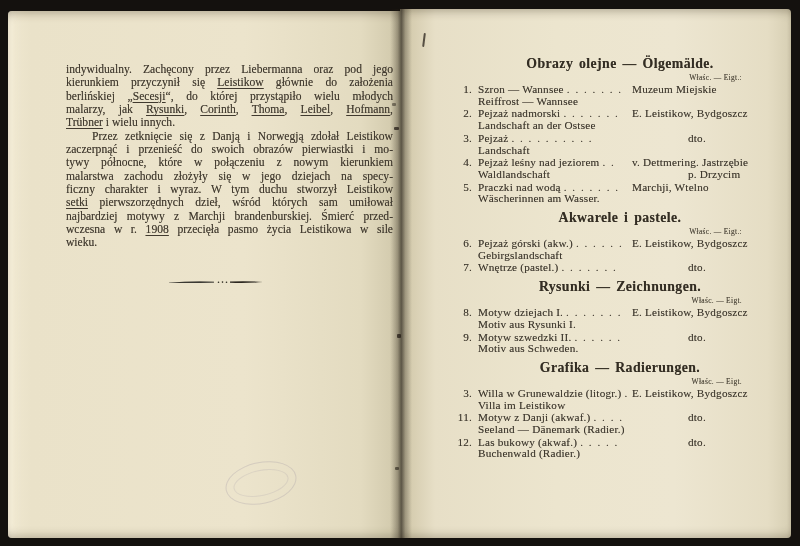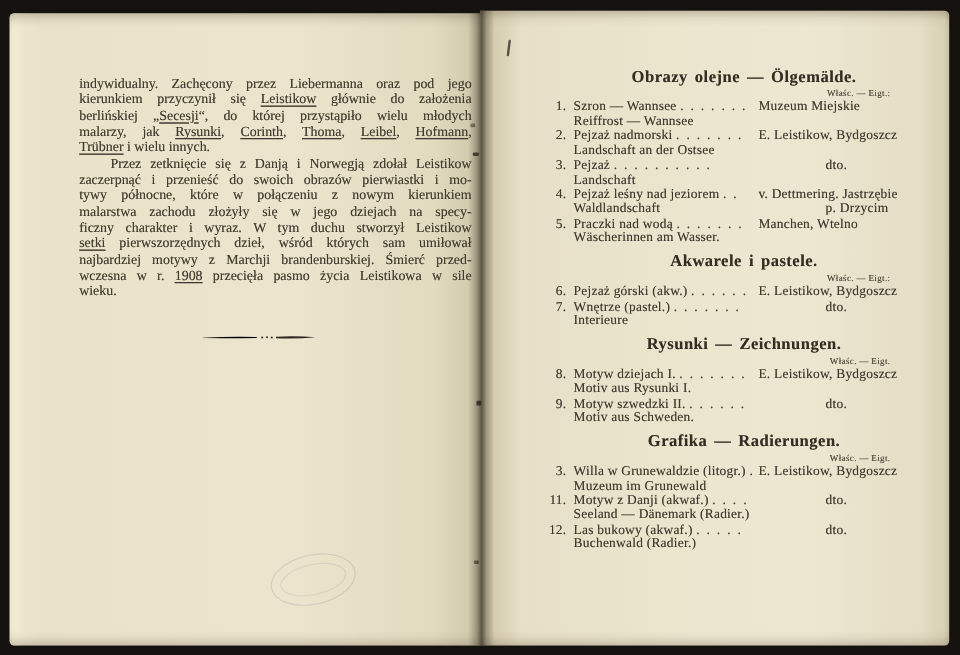--- a/index.html
+++ b/index.html
@@ -128,53 +128,53 @@
           </div>
           <div class="item">
             <div class="l1"><span class="num">3.</span><span class="ttl">Pejzaż</span><span class="dots">. . . . . . . . . .</span><span class="owner dto">dto.</span></div>
             <div class="l2"><span class="sub">Landschaft</span></div>
           </div>
           <div class="item">
             <div class="l1"><span class="num">4.</span><span class="ttl">Pejzaż leśny nad jeziorem</span><span class="dots">. .</span><span class="owner">v. Dettmering. Jastrzębie</span></div>
             <div class="l2"><span class="sub">Waldlandschaft</span><span class="owner2">p. Drzycim</span></div>
           </div>
           <div class="item">
-            <div class="l1"><span class="num">5.</span><span class="ttl">Praczki nad wodą</span><span class="dots">. . . . . . .</span><span class="owner">Manchen, Wtelno</span></div>
+            <div class="l1"><span class="num">5.</span><span class="ttl">Praczki nad wodą</span><span class="dots">. . . . . . .</span><span class="owner">Marchji, Wtelno</span></div>
             <div class="l2"><span class="sub">Wäscherinnen am Wasser.</span></div>
           </div>
         </div>
         <div class="section">
           <div class="sec-title">Akwarele i pastele.</div>
           <div class="sec-label">Właśc. — Eigt.:</div>
           <div class="item">
             <div class="l1"><span class="num">6.</span><span class="ttl">Pejzaż górski (akw.)</span><span class="dots">. . . . . .</span><span class="owner">E. Leistikow, Bydgoszcz</span></div>
+            <div class="l2"><span class="sub">Gebirgslandschaft</span></div>
           </div>
           <div class="item">
             <div class="l1"><span class="num">7.</span><span class="ttl">Wnętrze (pastel.)</span><span class="dots">. . . . . . .</span><span class="owner dto">dto.</span></div>
-            <div class="l2"><span class="sub">Interieure</span></div>
           </div>
         </div>
         <div class="section">
           <div class="sec-title">Rysunki — Zeichnungen.</div>
           <div class="sec-label">Właśc. — Eigt.</div>
           <div class="item">
             <div class="l1"><span class="num">8.</span><span class="ttl">Motyw dziejach I.</span><span class="dots">. . . . . . .</span><span class="owner">E. Leistikow, Bydgoszcz</span></div>
             <div class="l2"><span class="sub">Motiv aus Rysunki I.</span></div>
           </div>
           <div class="item">
             <div class="l1"><span class="num">9.</span><span class="ttl">Motyw szwedzki II.</span><span class="dots">. . . . . .</span><span class="owner dto">dto.</span></div>
             <div class="l2"><span class="sub">Motiv aus Schweden.</span></div>
           </div>
         </div>
         <div class="section">
           <div class="sec-title">Grafika — Radierungen.</div>
           <div class="sec-label">Właśc. — Eigt.</div>
           <div class="item">
             <div class="l1"><span class="num">3.</span><span class="ttl">Willa w Grunewaldzie (litogr.)</span><span class="dots">.</span><span class="owner">E. Leistikow, Bydgoszcz</span></div>
-            <div class="l2"><span class="sub">Muzeum im Grunewald</span></div>
+            <div class="l2"><span class="sub">Villa im Leistikow</span></div>
           </div>
           <div class="item">
             <div class="l1"><span class="num">11.</span><span class="ttl">Motyw z Danji (akwaf.)</span><span class="dots">. . . .</span><span class="owner dto">dto.</span></div>
             <div class="l2"><span class="sub">Seeland — Dänemark (Radier.)</span></div>
           </div>
           <div class="item">
             <div class="l1"><span class="num">12.</span><span class="ttl">Las bukowy (akwaf.)</span><span class="dots">. . . . .</span><span class="owner dto">dto.</span></div>
             <div class="l2"><span class="sub">Buchenwald (Radier.)</span></div>
           </div>
         </div>

